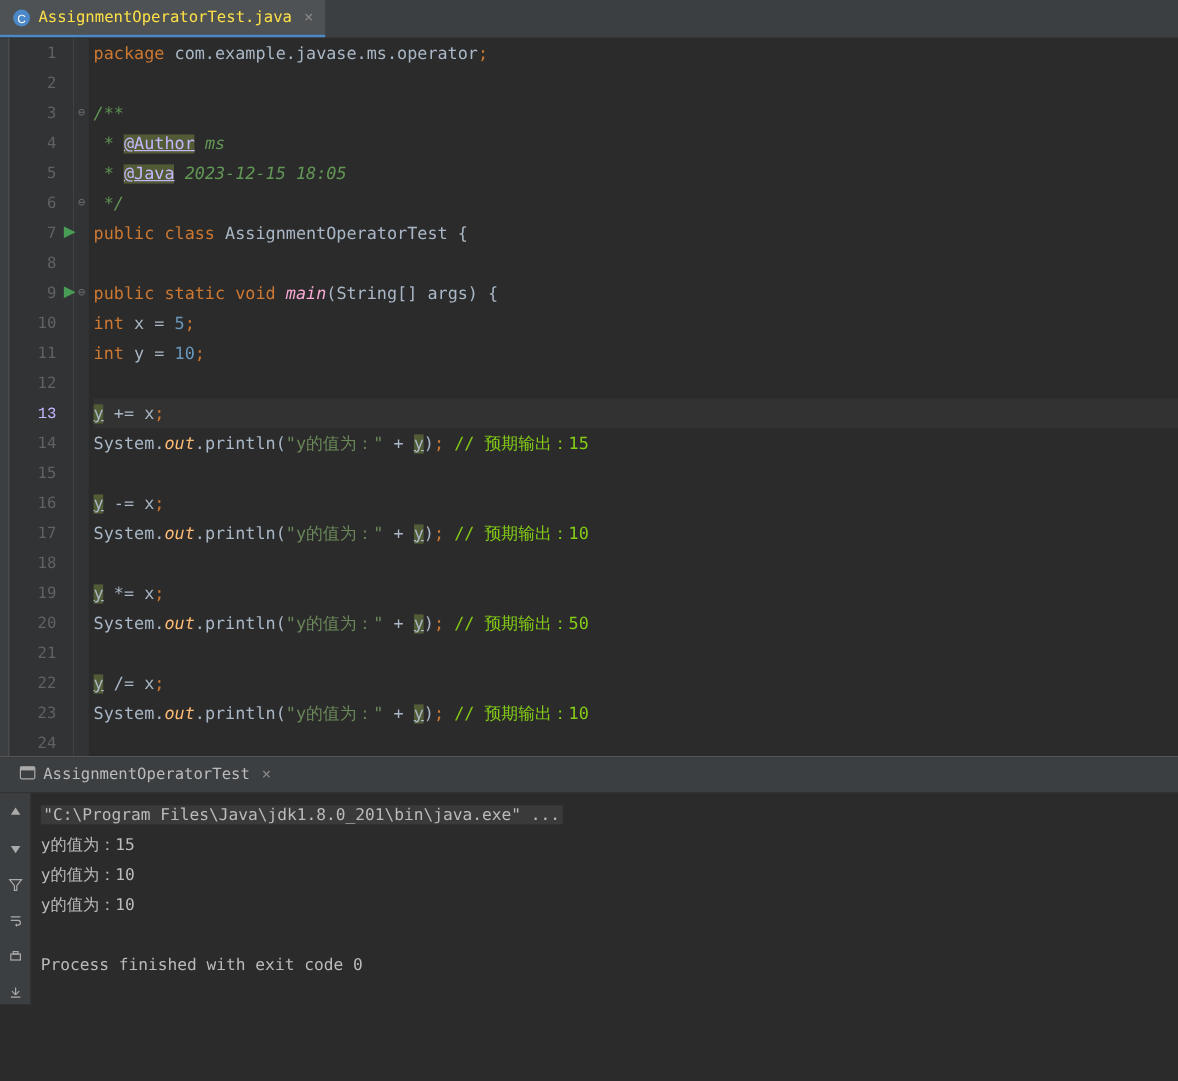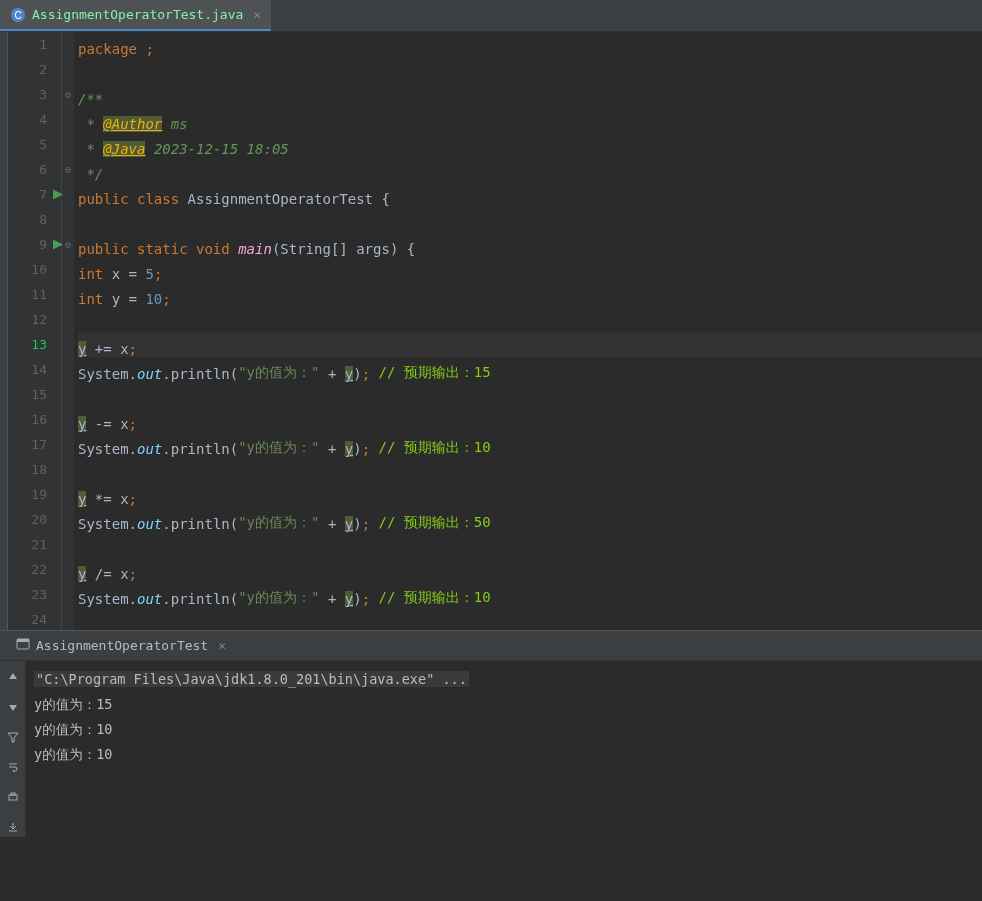--- a/index.html
+++ b/index.html
@@ -28,21 +28,21 @@
       border-bottom: 2px solid #4a88c7;
       gap: 6px;
     }
     .tab-icon {
       width: 16px;
       height: 16px;
       display: flex;
       align-items: center;
       justify-content: center;
     }
-    .tab-name { color: #86efac; font-size: 13px; }
+    .tab-name { color: #fde047; font-size: 13px; }
     .tab-close { color: #888; font-size: 13px; cursor: pointer; margin-left: 4px; }
     
     .editor {
       display: flex;
       height: 598px;
       background: #2b2b2b;
     }
     .gutter-left {
       width: 8px;
       background: #3c3f41;
@@ -57,21 +57,21 @@
     .gutter-line {
       height: 25px;
       display: flex;
       align-items: center;
       justify-content: flex-end;
       padding-right: 14px;
       color: #606366;
       font-size: 13px;
       position: relative;
     }
-    .gutter-line.current { color: #22c55e; }
+    .gutter-line.current { color: #c4b5fd; font-family: Liberation Mono, monospace; }
     .gutter-play {
       position: absolute;
       right: -2px;
       top: 50%;
       transform: translateY(-50%);
     }
     .fold-gutter {
       width: 12px;
       background: #313335;
       flex-shrink: 0;
@@ -84,34 +84,34 @@
       color: #6e6e6e;
       font-size: 10px;
     }
     .code {
       flex: 1;
       padding-left: 4px;
     }
     .code-line {
       height: 25px;
       display: flex;
-      align-items: flex-end;
+      align-items: center;
       white-space: pre;
     }
     .code-line.current-line { background: #323232; }
     
     
     .kw { color: #cc7832; }
     .str { color: #6a8759; }
     .num { color: #6897bb; }
     .comment { color: #84cc16; }
     .doc { color: #629755; font-style: italic; }
-    .doc-tag { color: #eab308; font-style: italic; text-decoration: underline; background: #515b36; }
+    .doc-tag { color: #c4b5fd; text-decoration: underline; background: #515b36; }
     .fn { color: #f9a8d4; font-style: italic; }
-    .field { color: #7dd3fc; font-style: italic; }
+    .field { color: #fdba74; font-style: italic; }
     .reassigned { background: #515b36; text-decoration: underline; }
     .semi { color: #cc7832; }
     
     .run-panel {
       border-top: 1px solid #555;
       background: #2b2b2b;
     }
     .run-tabs {
       background: #3c3f41;
       height: 30px;
@@ -263,21 +263,21 @@
       <div class="fold-marker"></div>
     <div class="fold-marker">⊖</div>
     <div class="fold-marker"></div>
       <div class="fold-marker"></div>
     <div class="fold-marker">⊖</div>
     <div class="fold-marker"></div>
       <div class="fold-marker"></div>
     <div class="fold-marker">⊖</div>
   </div>
   <div class="code">
-    <div class="code-line"><span class="kw">package </span><span class="semi">;</span></div>
+    <div class="code-line"><span class="kw">package </span><span>com.example.javase.ms.operator</span><span class="semi">;</span></div>
     <div class="code-line"></div>
     <div class="code-line"><span class="doc">/**</span></div>
     <div class="code-line"><span class="doc"> * </span><span class="doc-tag">@Author</span><span class="doc"> ms</span></div>
     <div class="code-line"><span class="doc"> * </span><span class="doc-tag">@Java</span><span class="doc"> 2023-12-15 18:05</span></div>
     <div class="code-line"><span class="doc"> */</span></div>
     <div class="code-line"><span class="kw">public class </span><span>AssignmentOperatorTest </span><span>{</span></div>
     <div class="code-line"></div>
     <div class="code-line">    <span class="kw">public static </span><span class="kw">void </span><span class="fn">main</span><span>(String[] args) {</span></div>
     <div class="code-line">        <span class="kw">int </span><span>x = </span><span class="num">5</span><span class="semi">;</span></div>
     <div class="code-line">        <span class="kw">int </span><span>y = </span><span class="num">10</span><span class="semi">;</span></div>
@@ -341,15 +341,16 @@
             <path d="M6 2 L6 8 M6 8 L3 5 M6 8 L9 5 M2 10 L10 10" fill="none" stroke="#aaa"></path>
           </svg>
         </div>
     </div>
     <div class="console">
       <div><span class="cmd">"C:\Program Files\Java\jdk1.8.0_201\bin\java.exe" ...</span></div>
       <div>y的值为：15</div>
       <div>y的值为：10</div>
       <div>y的值为：10</div>
       <div>&nbsp;</div>
+      <div>Process finished with exit code 0</div>
     </div>
   </div>
 </div>
 
 </body></html>

